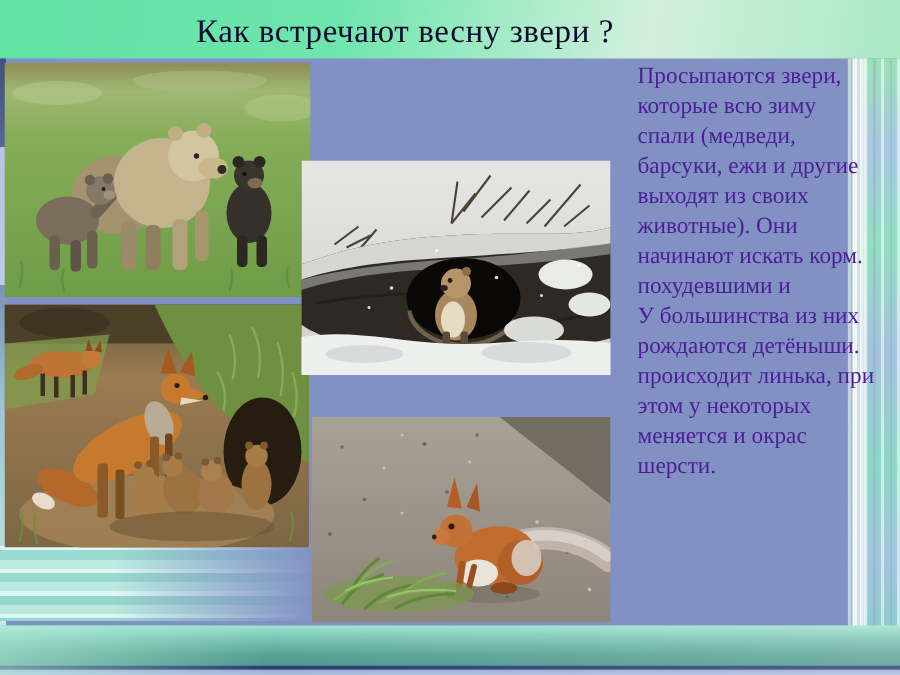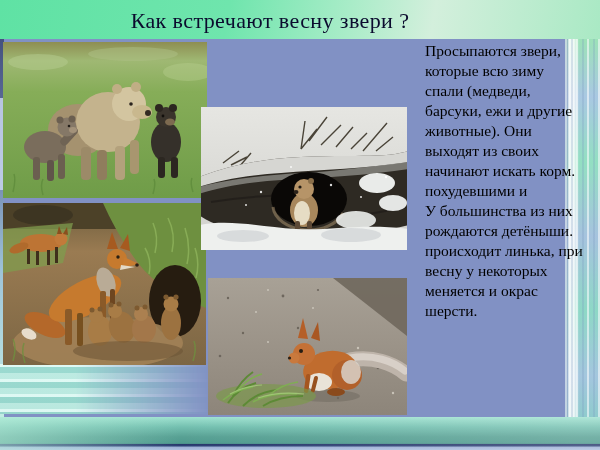--- a/index.html
+++ b/index.html
@@ -47,21 +47,21 @@
   }
   
   #slide-title{
     left:70px;top:8px;width:400px;
     text-align:center;
     font-size:22px;color:#0b0b2e;
     letter-spacing:.4px;white-space:nowrap;
   }
   #body-text{
     left:425px;top:41px;width:150px;
-    color:#000000;font-size:15.5px;line-height:20px;
+    color:#4c1d95;font-size:15.5px;line-height:20px;
   }
   #body-text .line{white-space:nowrap;}
   
   .photo{display:block;position:absolute;}
   .photo svg{display:block;width:100%;height:100%;}
   #photo-bears   {left:3px;  top:42px;  width:204px;height:156px;z-index:1;}
   #photo-log     {left:201px;top:107px; width:206px;height:143px;z-index:2;}
   #photo-foxes   {left:3px;  top:203px; width:203px;height:162px;z-index:1;}
   #photo-squirrel{left:208px;top:278px; width:199px;height:137px;z-index:2;}
 </style>
@@ -77,28 +77,28 @@
   <div class="abs" id="corner-streaks"></div>
   <div class="abs" id="bottom-band"></div>
 
   <div class="abs" id="slide-title">Как встречают весну звери ?</div>
 
   <div class="abs" id="body-text">
     <div class="line">Просыпаются звери,</div>
     <div class="line">которые всю зиму</div>
     <div class="line">спали (медведи,</div>
     <div class="line">барсуки, ежи и другие</div>
+    <div class="line">выходят из своих</div>
     <div class="line">животные). Они</div>
-    <div class="line">выходят из своих</div>
     <div class="line">начинают искать корм.</div>
     <div class="line">похудевшими и</div>
     <div class="line">У  большинства из них</div>
     <div class="line">рождаются детёныши.</div>
     <div class="line">происходит линька, при</div>
-    <div class="line">весну у некоторых</div>
+    <div class="line">этом у некоторых</div>
     <div class="line">меняется и окрас</div>
     <div class="line">шерсти.</div>
   </div>
 
   <div class="photo" id="photo-bears">
     <svg viewBox="0 0 204 156" preserveAspectRatio="none">
       <defs>
         <linearGradient id="grassG" x1="0" y1="0" x2="0" y2="1">
           <stop offset="0" stop-color="#8e8e52"></stop>
             <stop offset=".12" stop-color="#9fb873"></stop>

